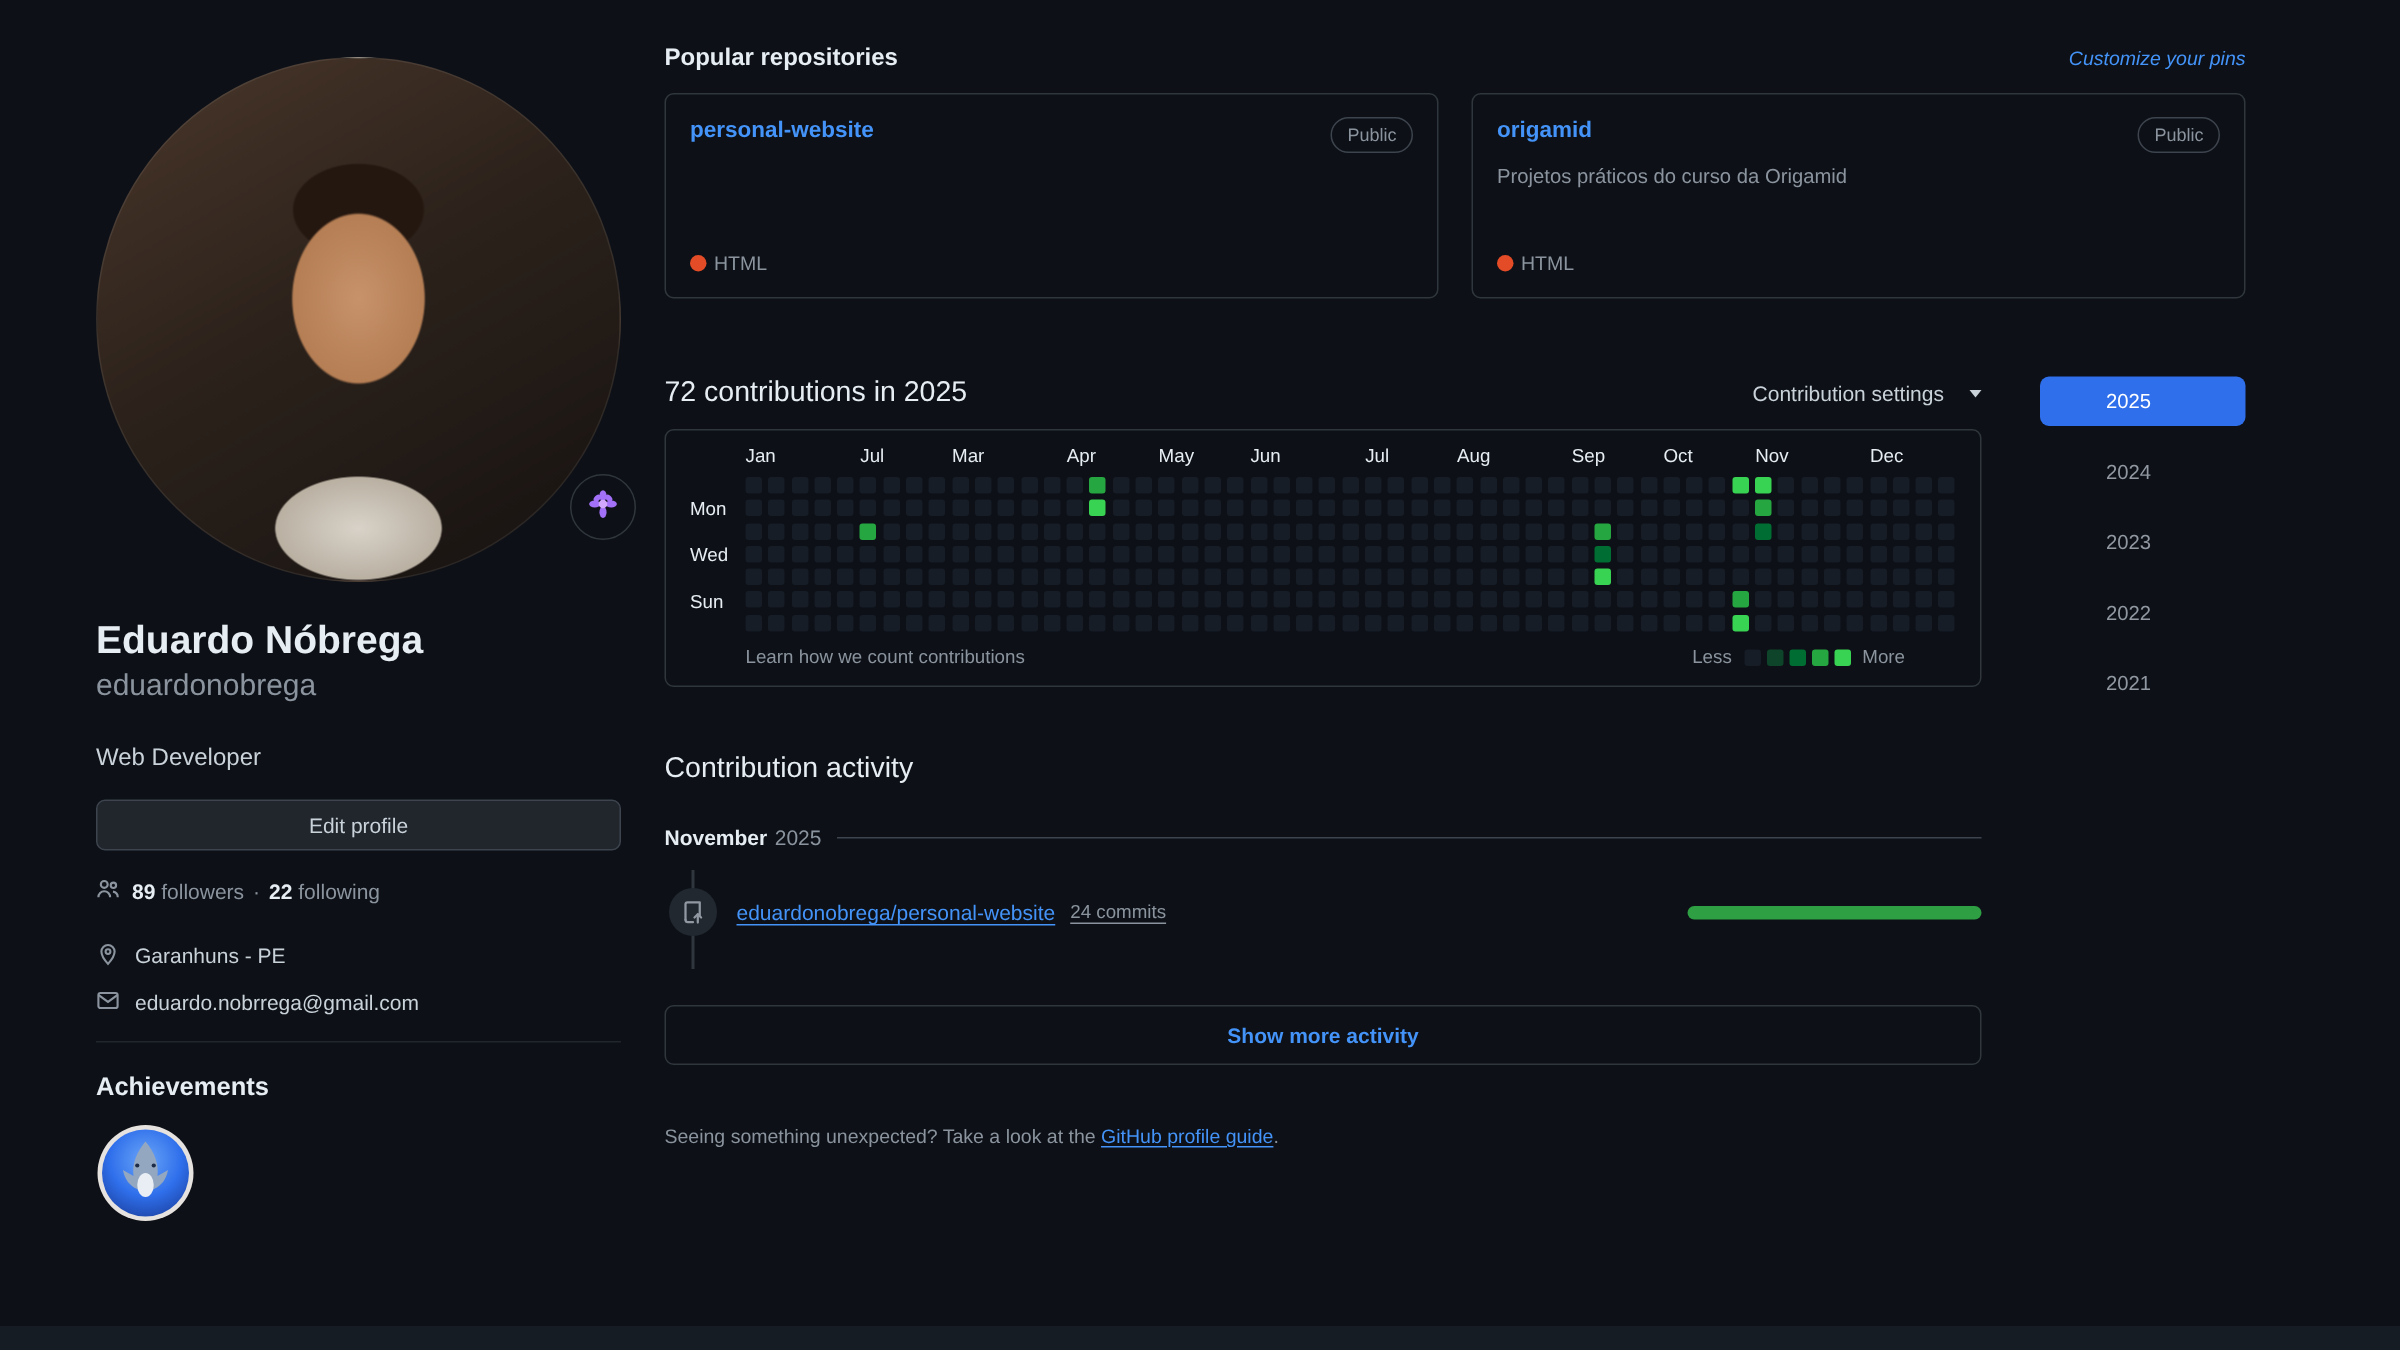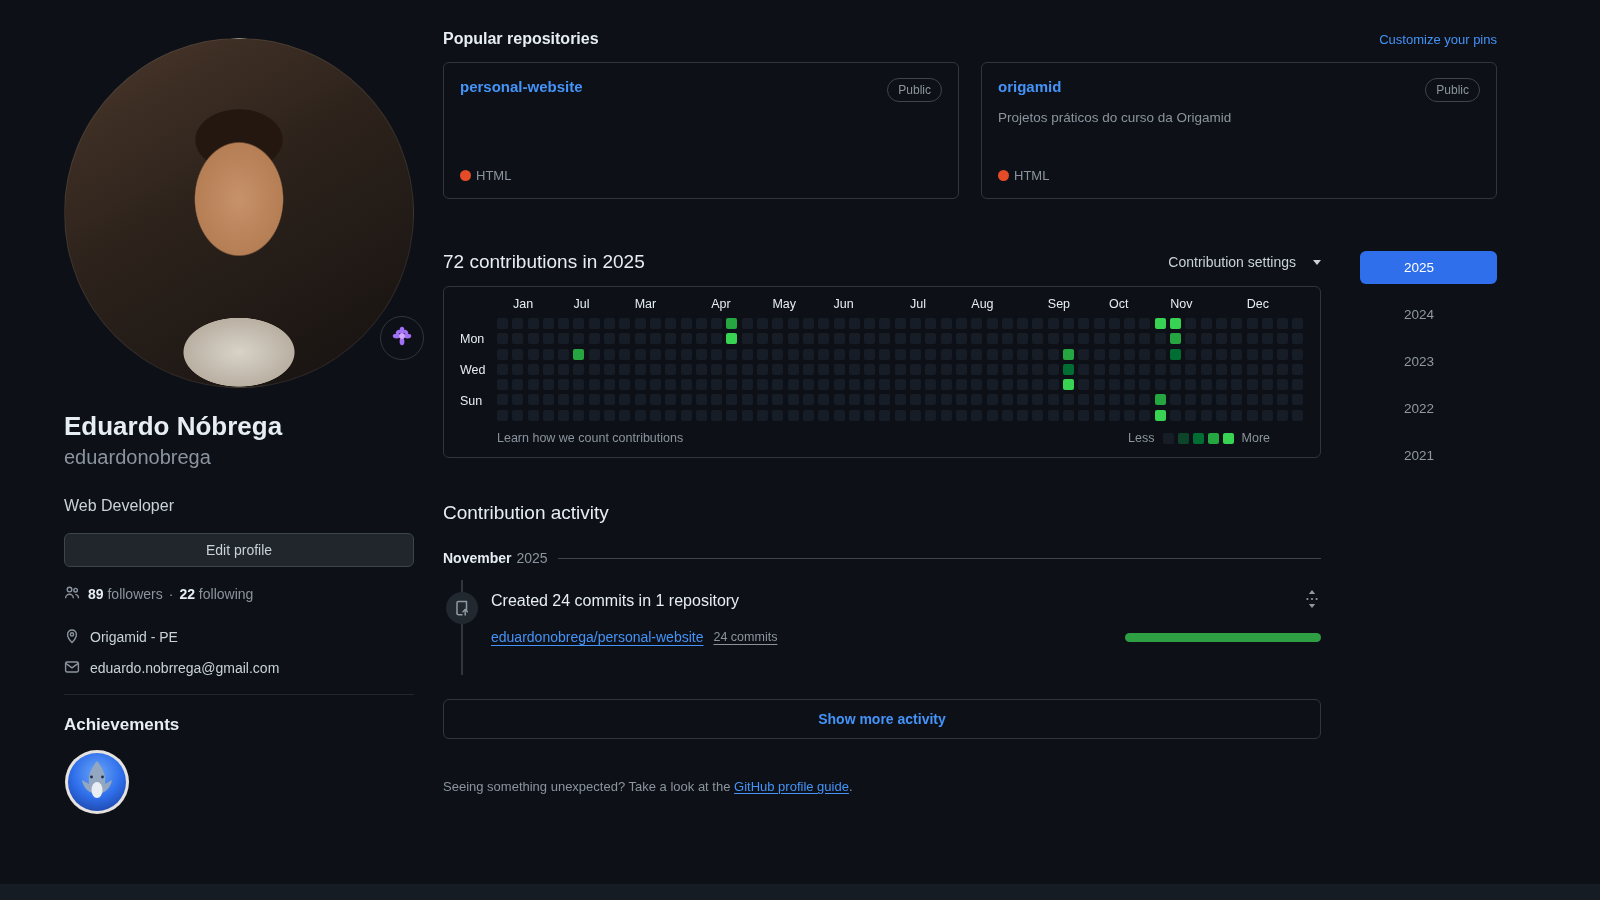--- a/index.html
+++ b/index.html
@@ -50,21 +50,21 @@
   .vcard svg { flex:none; }
   .sb-divider { border:none; border-top:1px solid #21262d; margin:16px 0 20px 0; }
   .achv-title { font-size:17px; font-weight:700; color:#e6edf3; }
   .achv-row { margin-top:14px; }
   .achv-badge { width:66px; height:66px; cursor:pointer; display:inline-block; }
 
   
   main { width:1054px; margin:30px 0 0 29px; }
   .popular-head { display:flex; justify-content:space-between; align-items:baseline; }
   .popular-head h2 { font-size:16px; font-weight:600; color:#e6edf3; }
-  .link-blue { color:#4493f8; font-size:13px; }
+  .link-blue { color:#4493f8; font-size:13px;font-style:italic; }
 
   .repo-grid { display:grid; grid-template-columns:1fr 1fr; gap:22px; margin-top:14px; }
   .repo-card {
     border:1px solid #30363d; border-radius:6px;
     padding:15px 16px; height:137px; display:flex; flex-direction:column;
   }
   .repo-head { display:flex; justify-content:space-between; align-items:flex-start; }
   .repo-name { color:#4493f8; font-size:15px; font-weight:700; }
   .repo-pill {
     border:1px solid #3d444d; border-radius:2em; color:#8b949e;
@@ -187,21 +187,21 @@
     </div>
 
     <ul class="vcard">
       <li>
         <span>
           <svg width="16" height="16" viewBox="0 0 16 16" fill="none" stroke="#8b949e" stroke-width="1.4">
             <path d="M8 14.6S3.6 9.9 3.6 6.4a4.4 4.4 0 1 1 8.8 0C12.4 9.9 8 14.6 8 14.6Z"></path>
             <circle cx="8" cy="6.4" r="1.6"></circle>
           </svg>
         </span>
-        <span>Origamid - PE</span>
+        <span>Garanhuns - PE</span>
       </li>
       <li>
         <span>
           <svg width="16" height="16" viewBox="0 0 16 16" fill="none" stroke="#8b949e" stroke-width="1.4">
             <rect x="1.6" y="3" width="12.8" height="10" rx="1.4"></rect>
             <path d="M1.8 4.4 8 8.9l6.2-4.5"></path>
           </svg>
         </span>
         <a>eduardo.nobrrega@gmail.com</a>
       </li>
@@ -268,21 +268,21 @@
         <div class="contrib-head">
           <h2>72 contributions in 2025</h2>
           <button class="settings-btn">
             <span>Contribution settings</span>
             <span class="caret"></span>
           </button>
         </div>
 
         <div class="graph-card">
           <div class="months" id="months">
-              <span style="left: 16px;">Jan</span>
+              <span style="left: 0px;">Jan</span>
               <span style="left: 76.5px;">Jul</span>
               <span style="left: 137.7px;">Mar</span>
               <span style="left: 214.2px;">Apr</span>
               <span style="left: 275.4px;">May</span>
               <span style="left: 336.6px;">Jun</span>
               <span style="left: 413.1px;">Jul</span>
               <span style="left: 474.3px;">Aug</span>
               <span style="left: 550.8px;">Sep</span>
               <span style="left: 612px;">Oct</span>
               <span style="left: 673.2px;">Nov</span>
@@ -696,32 +696,20 @@
           <div class="tl-line"></div>
           <div class="tl-icon">
             <svg width="16" height="16" viewBox="0 0 16 16" fill="none" stroke="#9198a1" stroke-width="1.5" stroke-linecap="round" stroke-linejoin="round">
               <path d="M3 13.2V2.8A1.3 1.3 0 0 1 4.3 1.5h8.2v8.6"></path>
               <path d="M3 13.2a1.6 1.6 0 0 0 1.6 1.6H8"></path>
               <path d="M11.2 15V9.6"></path>
               <path d="M9 11.7l2.2-2.2 2.2 2.2"></path>
             </svg>
           </div>
           <div class="event">
-            <div class="event-head">
-              <span class="ev-title">Created 24 commits in 1 repository</span>
-              <button class="unfold-btn">
-                <svg width="14" height="22" viewBox="0 0 14 22">
-                  <path d="M7 2 L10.2 6 H3.8 Z" fill="#9198a1"></path>
-                  <circle cx="2.4" cy="11" r="1.1" fill="#9198a1"></circle>
-                  <circle cx="7" cy="11" r="1.1" fill="#9198a1"></circle>
-                  <circle cx="11.6" cy="11" r="1.1" fill="#9198a1"></circle>
-                  <path d="M7 20 L3.8 16 H10.2 Z" fill="#9198a1"></path>
-                </svg>
-              </button>
-            </div>
             <div class="event-row">
               <a class="repo-link">eduardonobrega/personal-website</a>
               <a class="commits-link">24 commits</a>
               <span class="spacer"></span>
               <div class="bar" id="activity-bar" style="background: rgb(46, 160, 67); width: 196px;"></div>
             </div>
           </div>
         </div>
 
         <button class="show-more">Show more activity</button>

